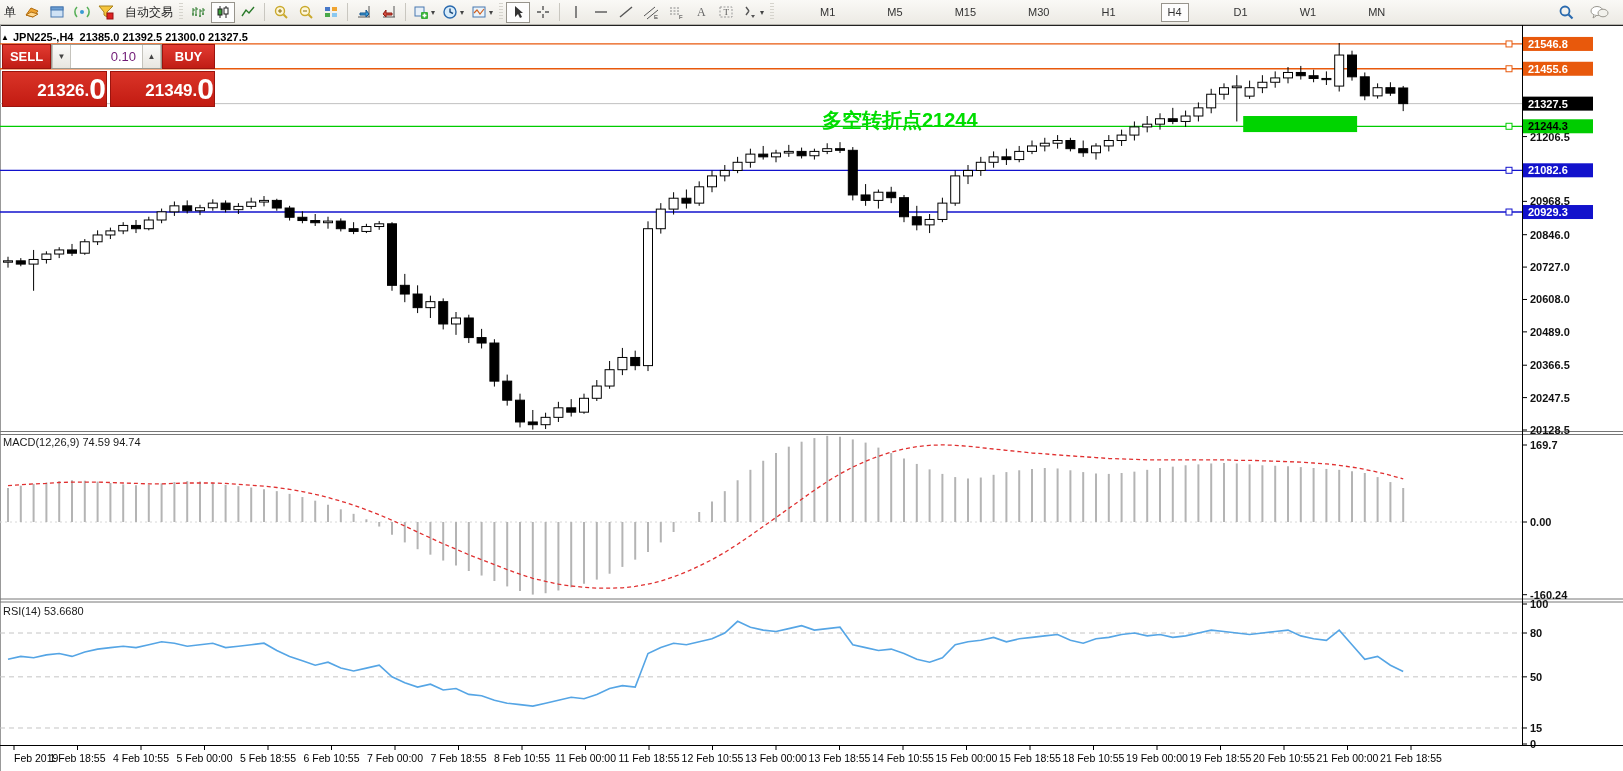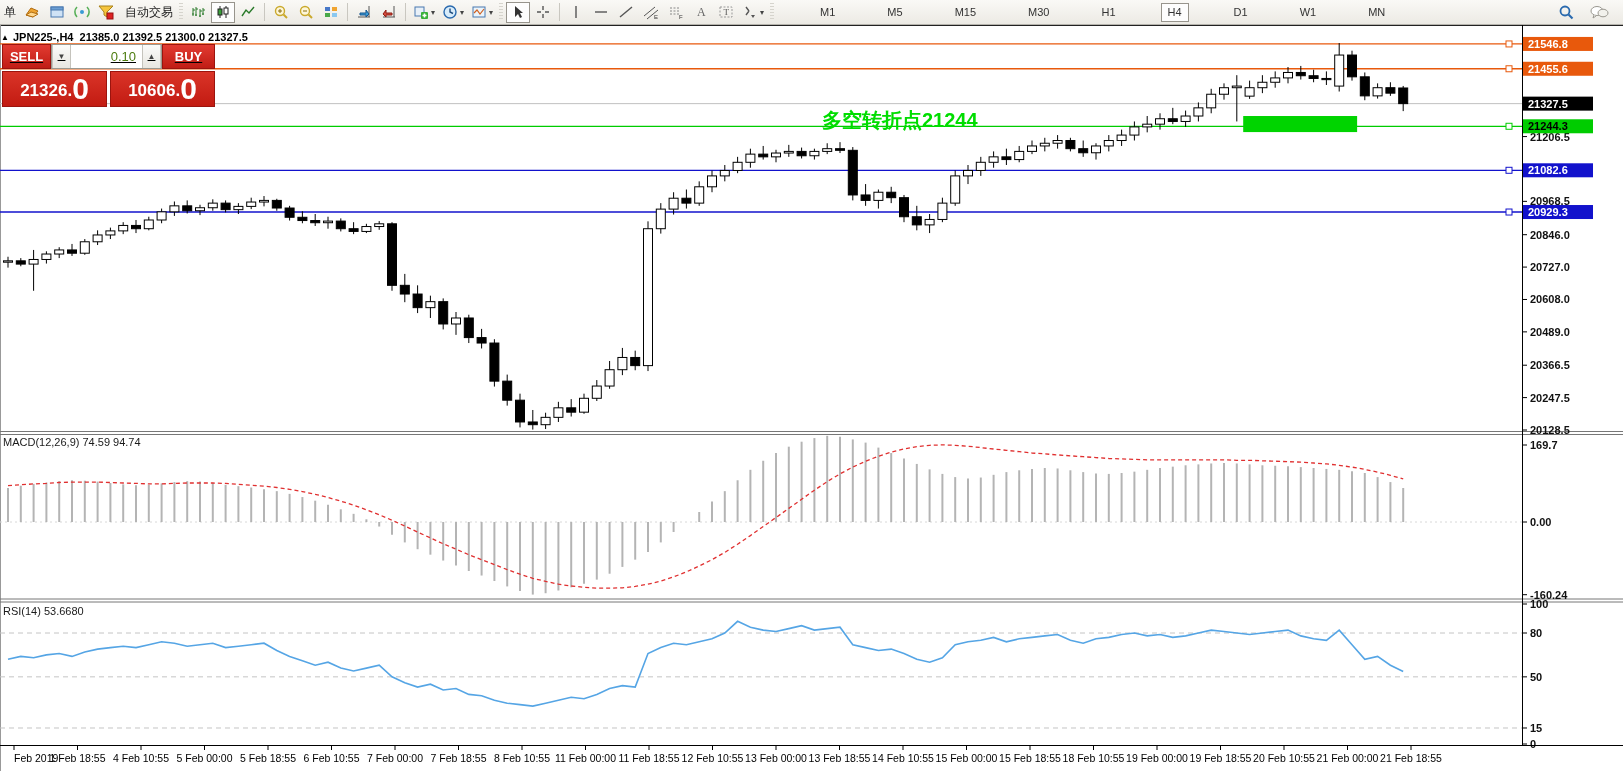--- a/index.html
+++ b/index.html
@@ -15,29 +15,29 @@
   .tf.active{background:#fdfdfd;border:1px solid #97948c;}
   #toolbar-right{margin-left:auto;display:flex;align-items:center;gap:8px;padding-right:10px;}
   .cn{font-size:12px;color:#222;}
   
   #chart-window{position:absolute;top:25px;left:0;width:1623px;height:746px;background:#fff;}
   #chart-svg{position:absolute;top:0;left:0;}
   #chart-title{position:absolute;top:6px;left:1px;font:bold 11px "Liberation Sans",sans-serif;color:#000;}
   #chart-title .tri{font-size:8px;margin-right:4px;position:relative;top:-1px;}
   
   #trade-panel{position:absolute;top:19px;left:2px;width:213px;}
-  #tp-row1{display:flex;height:25px;text-decoration:underline;}
+  #tp-row1{display:flex;height:25px;}
   .tp-btn{background:linear-gradient(#e23b31,#c01d15);color:#fff;font:bold 13px "Liberation Sans",sans-serif;display:flex;align-items:center;justify-content:center;border:1px solid #9c140e;box-sizing:border-box;}
   #sell-btn{width:49px;}
   #buy-btn{width:53px;}
   #vol-stepper{display:flex;height:25px;border:1px solid #9a988f;box-sizing:border-box;background:#fff;}
   .step-cell{width:19px;background:linear-gradient(#fbfbfa,#e8e6e0);display:flex;align-items:center;justify-content:center;font-size:8px;color:#444;border-right:1px solid #c5c3bc;border-left:1px solid #c5c3bc;box-sizing:border-box;}
-  #vol-value{width:71px;display:flex;align-items:center;justify-content:flex-end;padding-right:6px;font:13px "Liberation Sans",sans-serif;color:#4d7c0f;background:#fff;box-sizing:border-box;}
+  #vol-value{width:71px;display:flex;align-items:center;justify-content:flex-end;padding-right:6px;font:13px "Liberation Sans",sans-serif;color:#701a75;background:#fff;box-sizing:border-box;}
   #tp-row2{display:flex;margin-top:2px;height:36px;gap:3px;}
-  .px-box{flex:1;background:linear-gradient(#da3428,#c21b12);border:1px solid #9c140e;color:#fff;display:flex;align-items:flex-end;justify-content:center;box-sizing:border-box;padding-bottom:2px;}
+  .px-box{flex:1;background:linear-gradient(#da3428,#c21b12);border:1px solid #9c140e;color:#fff;display:flex;align-items:flex-end;justify-content:flex-end;box-sizing:border-box;padding-bottom:2px;}
   .px-main{font:bold 17px "Liberation Sans",sans-serif;line-height:26px;}
   .px-dot{font:bold 17px "Liberation Sans",sans-serif;line-height:26px;}
   .px-pip{font:bold 30px "Liberation Sans",sans-serif;line-height:30px;}
 </style>
 </head>
 <body>
 
 <div id="app">
 
   <div id="toolbar">
@@ -927,20 +927,20 @@
         </div>
         <div class="tp-btn" id="buy-btn">BUY</div>
       </div>
       <div id="tp-row2">
         <div class="px-box">
           <span class="px-main">21326</span>
             <span class="px-dot">.</span>
             <span class="px-pip">0</span>
         </div>
         <div class="px-box">
-          <span class="px-main">10606</span>
+          <span class="px-main">21349</span>
             <span class="px-dot">.</span>
             <span class="px-pip">0</span>
         </div>
       </div>
     </div>
   </div>
 </div>
 
 </body></html>

